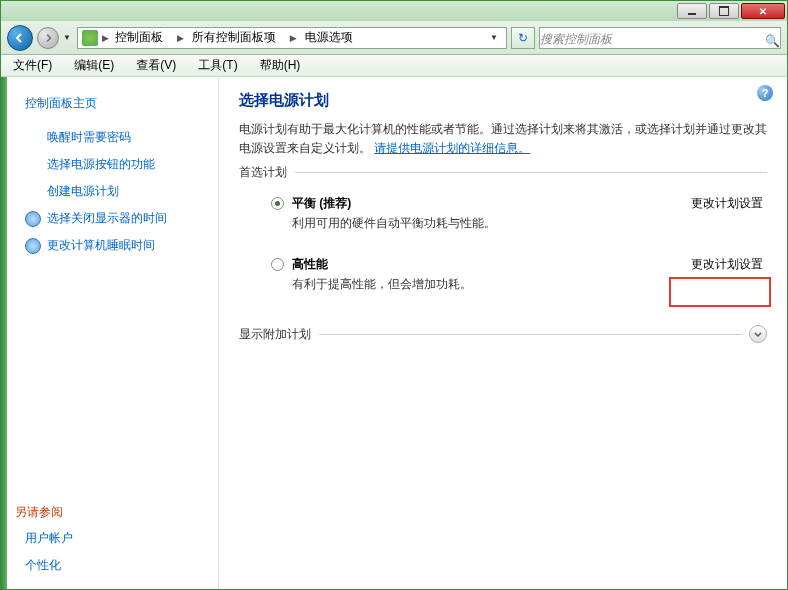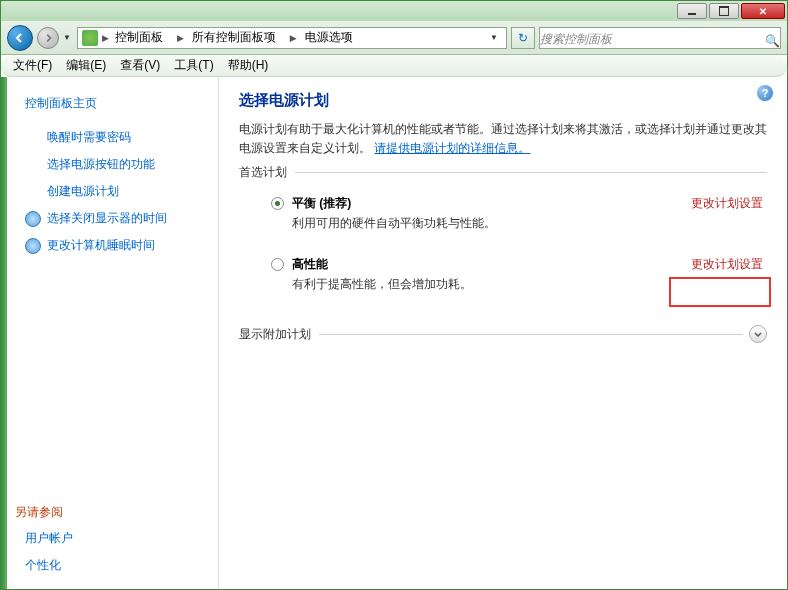--- a/index.html
+++ b/index.html
@@ -23,21 +23,21 @@
 .addressbar .icon-small { width: 16px; height: 16px; background: radial-gradient(circle, #8bc34a, #4caf50); border-radius: 2px; }
 .breadcrumb-item { display: flex; align-items: center; gap: 14px; font-size: 12px; cursor: pointer; padding: 0 2px; }
 .breadcrumb-sep { color: #555; font-size: 9px; }
 .addressbar .spacer { flex: 1; }
 .addr-dd { font-size: 8px; color: #333; padding: 0 4px; cursor: pointer; }
 .refresh-btn { width: 24px; height: 22px; border: 1px solid #8ba88b; background: linear-gradient(to bottom,#f3faf3,#d8ead8); display: flex; align-items: center; justify-content: center; color: #1565c0; cursor: pointer; font-size: 12px; }
 .searchbox { flex: 1; height: 22px; background: #fff; border: 1px solid #8ba88b; display: flex; align-items: flex-end; padding: 0 0; color: #888; font-style: italic; }
 .searchbox .sicon { margin-left: auto; color: #1565c0; font-style: normal; }
 
 
-.menubar { height: 22px; background: linear-gradient(to bottom, #f7faf7, #e6efe6); border-bottom: 1px solid #c8d8c8; display: flex; align-items: center; padding: 0 6px; gap: 2px; font-size: 12px; border-radius: 11px; }
+.menubar { height: 22px; background: linear-gradient(to bottom, #f7faf7, #e6efe6); border-bottom: 1px solid #c8d8c8; display: flex; align-items: center; padding: 0 6px; gap: 10px; font-size: 12px; }
 .menu-item { padding: 2px 6px; cursor: pointer; }
 
 
 .body-row { flex: 1; display: flex; min-height: 0; }
 .leftbar { width: 6px; background: linear-gradient(to right, #3a8b3a, #66b266); }
 .sidebar { width: 212px; background: #fff; border-right: 1px solid #e0e0e0; display: flex; flex-direction: column; padding: 14px 0 10px 0; }
 .sidebar a.home { color: #0066cc; text-decoration: none; padding: 4px 18px 12px 18px; font-size: 12px; cursor: pointer; display: block; }
 .side-link { display: flex; align-items: center; gap: 6px; padding: 5px 10px 5px 18px; color: #0066cc; cursor: pointer; font-size: 12px; }
 .side-link .ic { width: 16px; height: 16px; visibility: hidden; }
 .side-link.withicon .ic { visibility: visible; border-radius: 50%; background: radial-gradient(circle,#bde0ff,#5aa0e0); border: 1px solid #3a7ab0; }
@@ -56,21 +56,21 @@
 .section-hd .lbl { font-size: 12px; color: #333; }
 .section-hd .line { flex: 1; height: 1px; background: #d0d0d0; margin-left: 8px; }
 .expand-btn { width: 18px; height: 18px; border: 1px solid #b0b0b0; border-radius: 50%; background: linear-gradient(to bottom,#fff,#e0e0e0); display: flex; align-items: center; justify-content: center; font-size: 9px; color: #555; margin-left: 6px; cursor: pointer; }
 
 .plan { display: flex; align-items: flex-start; padding: 4px 4px 4px 32px; margin-bottom: 4px; }
 .plan .radio { width: 13px; height: 13px; border: 1px solid #888; border-radius: 50%; margin-right: 8px; margin-top: 2px; background: #fff; display: flex; align-items: center; justify-content: center; cursor: pointer; }
 .plan .radio.checked::after { content: ""; width: 5px; height: 5px; background: #3a7a3a; border-radius: 50%; display: block; }
 .plan .plan-body { flex: 1; }
 .plan .plan-name { font-size: 12px; font-weight: bold; color: #000; }
 .plan .plan-desc { font-size: 12px; color: #333; margin-top: 3px; }
-.plan .change-link { color: #b91c1c; font-size: 12px; cursor: pointer; white-space: nowrap; margin-left: 4px; }
+.plan .change-link { color: #000000; font-size: 12px; cursor: pointer; white-space: nowrap; margin-left: 4px; }
 
 .red-box { position: absolute; border: 2px solid #e53935; pointer-events: none; }
 .red-box.r1 { top: 200px; right: 16px; width: 102px; height: 30px; }
 
 </style>
 </head>
 <body>
 
 <div class="window-frame">
 

